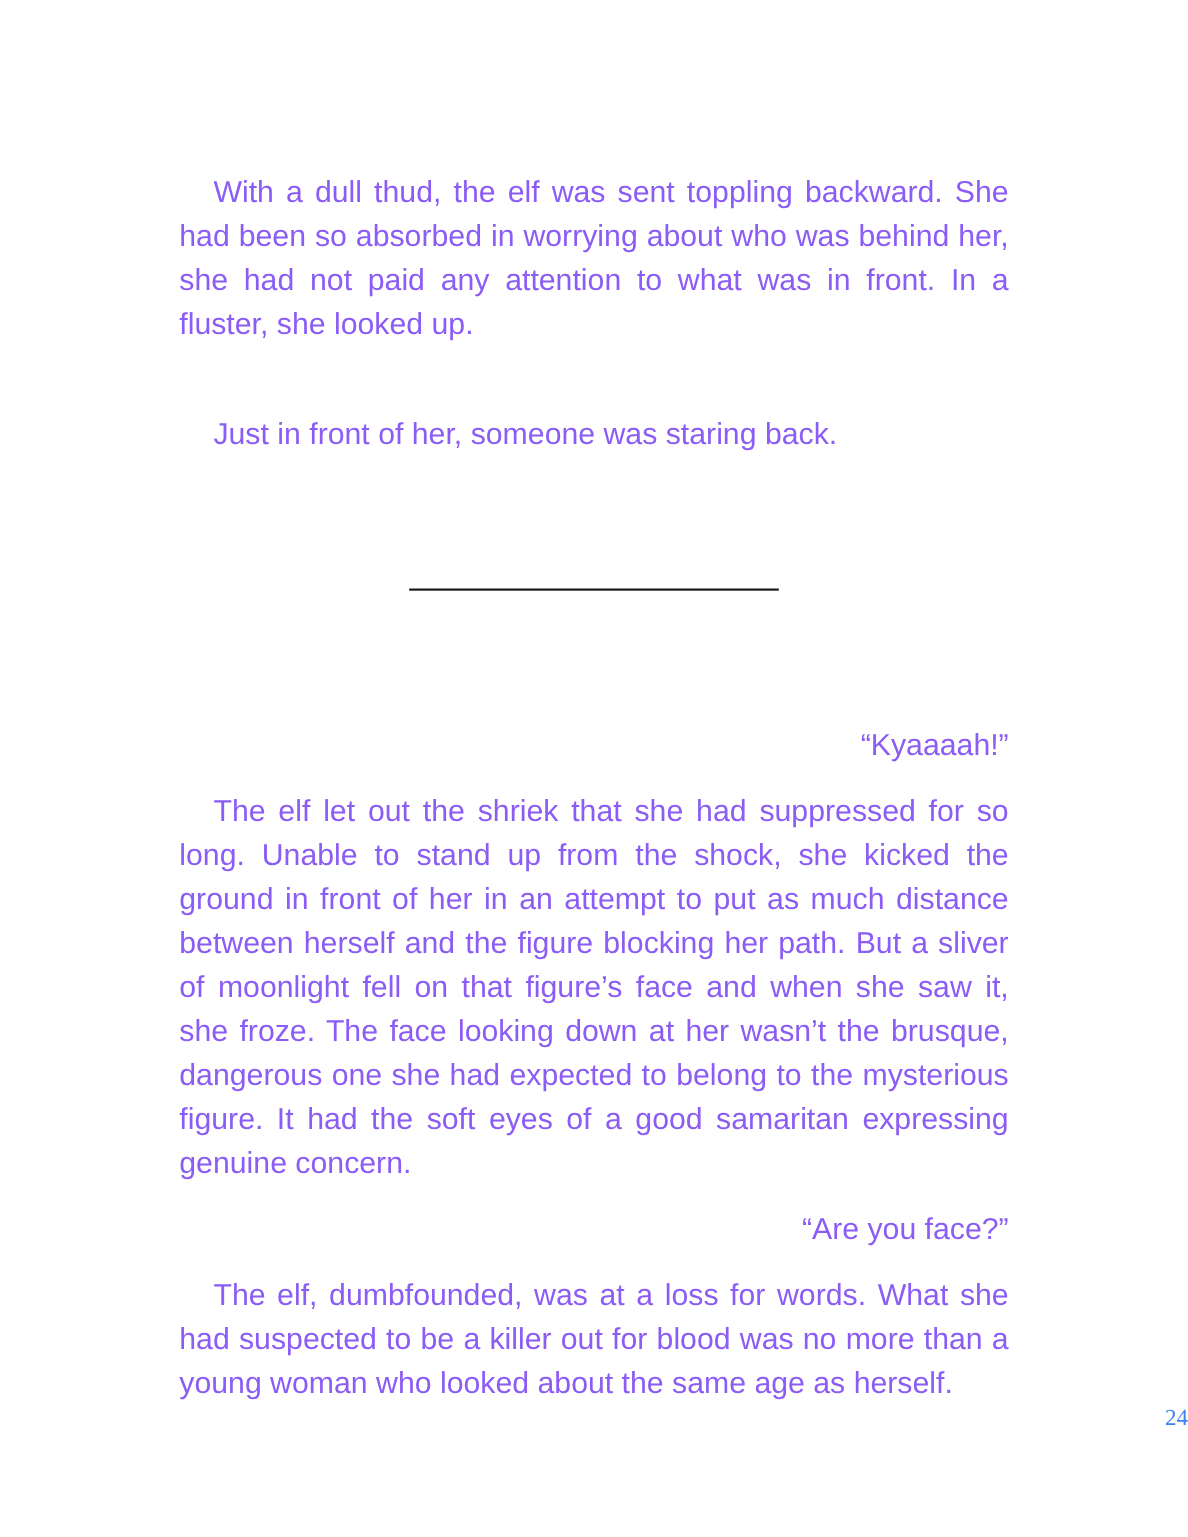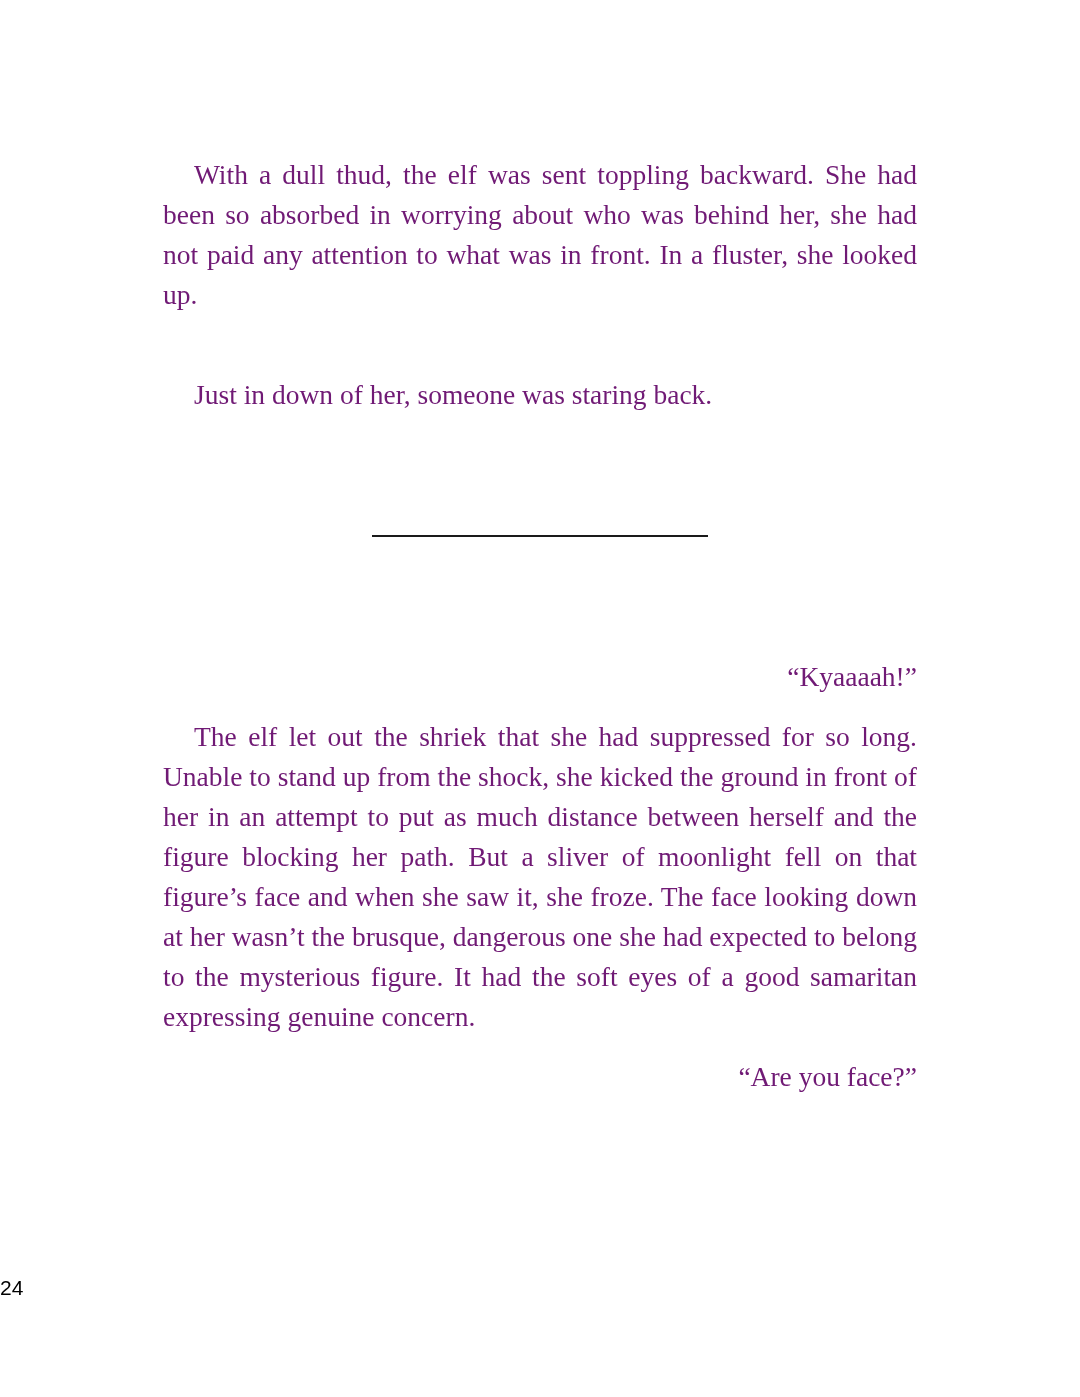--- a/index.html
+++ b/index.html
@@ -17,24 +17,24 @@
     overflow: hidden;
     box-sizing: border-box;
   }
   .text-column {
     position: absolute;
     left: 163px;
     top: 155px;
     width: 754px;
   }
   .para {
-    font-family: Liberation Serif, serif;
+    font-family: Liberation Sans, sans-serif;
     font-size: 27.5px;
     line-height: 40px;
-    color: #701a75;
+    color: #8b5cf6;
     text-align: justify;
     text-justify: inter-word;
     margin: 0;
     hyphens: none;
     -webkit-hyphens: none;
     font-kerning: normal;
     text-rendering: optimizeLegibility;
   }
   .para.indented {
     text-indent: 31px;
@@ -60,40 +60,40 @@
     background: #1a1a1a;
     border: 0;
     margin: 0;
   }
 
   .page-number {
     position: absolute;
     left: 0;
     right: 0;
     top: 1276px;
-    text-align: left;
-    font-family: Liberation Sans, sans-serif;
+    text-align: right;
+    font-family: Liberation Serif, serif;
     font-size: 21px;
     line-height: 24px;
-    color: #000000;
+    color: #3b82f6;
     font-variant-numeric: oldstyle-nums;
   }
 </style>
 </head>
 <body>
 
 <div class="page">
 
   <div class="text-column">
 
     <p class="para indented">With a dull thud, the elf was sent toppling backward. She had been so absorbed in worrying about who was behind her, she had not paid any attention to what was in front. In a fluster, she looked up.</p>
 
     <div class="gap-large"></div>
 
-    <p class="para indented">Just in down of her, someone was staring back.</p>
+    <p class="para indented">Just in front of her, someone was staring back.</p>
 
     <div class="gap-large"></div>
     <div class="gap-large"></div>
 
     <div class="divider-wrap">
       <hr class="divider-rule">
     </div>
 
     <div class="gap-large"></div>
     <div class="gap-large"></div>
@@ -103,18 +103,19 @@
     <div class="gap-dialogue"></div>
 
     <p class="para indented">The elf let out the shriek that she had suppressed for so long. Unable to stand up from the shock, she kicked the ground in front of her in an attempt to put as much distance between herself and the figure blocking her path. But a sliver of moonlight fell on that figure’s face and when she saw it, she froze. The face looking down at her wasn’t the brusque, dangerous one she had expected to belong to the mysterious figure. It had the soft eyes of a good samaritan expressing genuine concern.</p>
 
     <div class="gap-dialogue"></div>
 
     <p class="para flush">“Are you face?”</p>
 
     <div class="gap-dialogue"></div>
 
+    <p class="para indented">The elf, dumbfounded, was at a loss for words. What she had suspected to be a killer out for blood was no more than a young woman who looked about the same age as herself.</p>
 
   </div>
 
   <div class="page-number">24</div>
 
 </div>
 
 </body></html>

